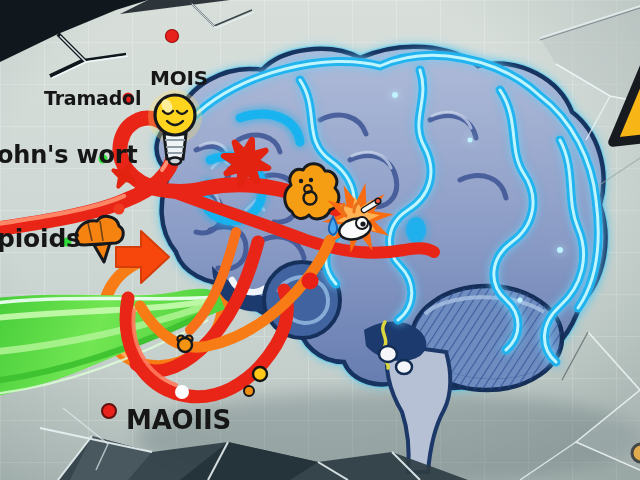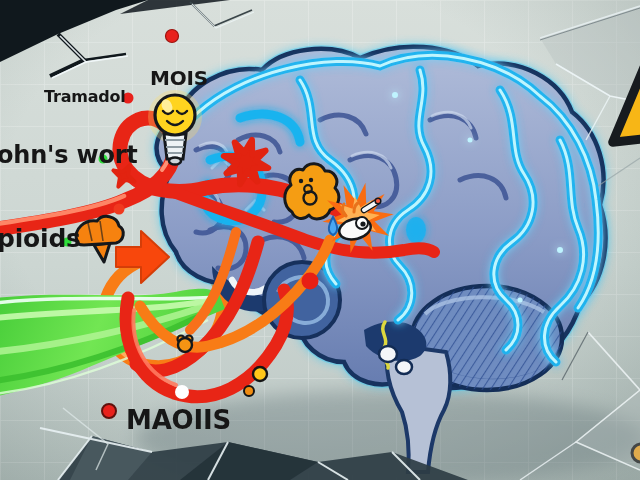--- a/index.html
+++ b/index.html
@@ -6,21 +6,21 @@
   .stage{
     position:relative;width:640px;height:480px;overflow:hidden;
     background:#ccd6d2;
     font-family:"DejaVu Sans","Liberation Sans",sans-serif;
   }
   .stage svg{position:absolute;left:0;top:0;}
   .label{
     position:absolute;font-weight:700;color:#161616;white-space:nowrap;
     letter-spacing:-0.2px;line-height:1;
   }
-  .lbl-tramadol{left:44px;top:89px;font-size:16px;}
+  .lbl-tramadol{left:44px;top:89px;font-size:19px;}
   .lbl-mois{left:150px;top:68px;font-size:20px;}
   .lbl-johnswort{left:-3px;top:143px;font-size:24px;}
   .lbl-opioids{left:-3px;top:226px;font-size:25px;}
   .lbl-maoiis{left:126px;top:407px;font-size:26px;}
 </style>
 </head>
 <body>
 
 <div class="stage">
 

